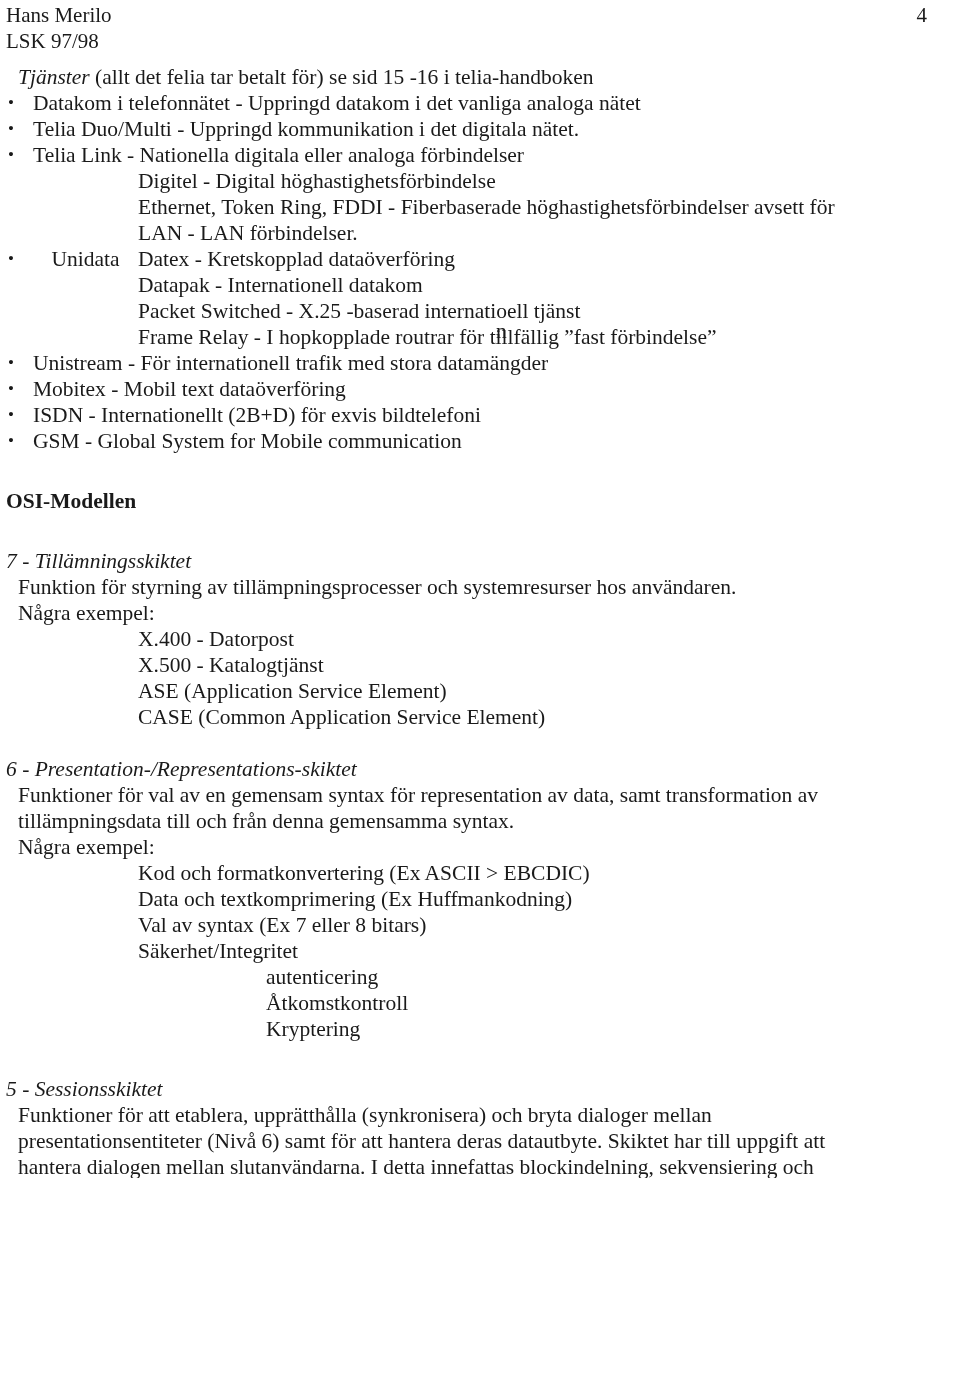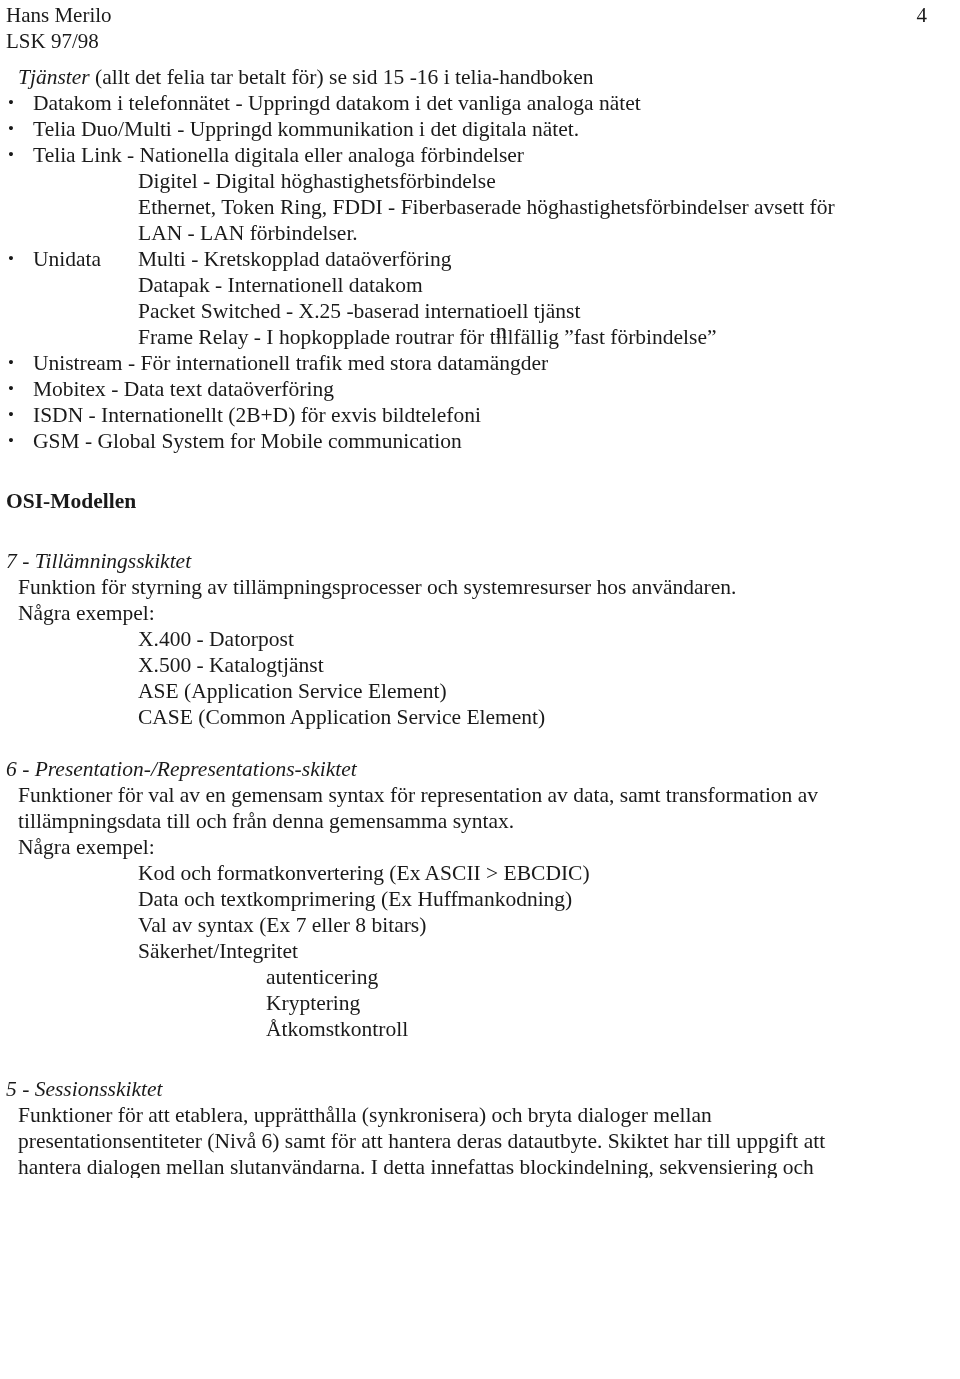--- a/index.html
+++ b/index.html
@@ -71,20 +71,21 @@
   }
 
   
   .ind1 { padding-left: 138px; white-space: nowrap; }
   .ind2 { padding-left: 266px; white-space: nowrap; }
 
   
   .bullet .lead {
     display: inline-block;
     width: 105px;
+    text-align: center;
   }
 
   .gap-sm { height: 8px; }
   .gap-md { height: 26px; }
 
   
   .overlap {
     position: relative;
     display: inline-block;
   }
@@ -132,33 +133,33 @@
     <div class="bullet">
       <span class="dot">•</span>
       <span>Telia Link - Nationella digitala eller analoga förbindelser</span>
     </div>
     <div class="ind1">Digitel - Digital höghastighetsförbindelse</div>
     <div class="ind1">Ethernet, Token Ring, FDDI - Fiberbaserade höghastighetsförbindelser avsett för</div>
     <div class="ind1">LAN - LAN förbindelser.</div>
 
     <div class="bullet">
       <span class="dot">•</span>
-      <span class="lead">Unidata</span><span>Multi - Kretskopplad dataöverföring</span>
+      <span class="lead">Unidata</span><span>Datex - Kretskopplad dataöverföring</span>
     </div>
     <div class="ind1">Datapak - Internationell datakom</div>
     <div class="ind1"><span>Packet Switched - X.25 -baserad internatio</span><span class="overlap"><span class="over">n</span></span><span>ell tjänst</span></div>
     <div class="ind1">Frame Relay - I hopkopplade routrar för tillfällig ”fast förbindelse”</div>
 
     <div class="bullet">
       <span class="dot">•</span>
       <span>Unistream - För internationell trafik med stora datamängder</span>
     </div>
     <div class="bullet">
       <span class="dot">•</span>
-      <span>Mobitex - Data text dataöverföring</span>
+      <span>Mobitex - Mobil text dataöverföring</span>
     </div>
     <div class="bullet">
       <span class="dot">•</span>
       <span>ISDN - Internationellt (2B+D) för exvis bildtelefoni</span>
     </div>
     <div class="bullet">
       <span class="dot">•</span>
       <span>GSM - Global System for Mobile communication</span>
     </div>
 
@@ -186,22 +187,22 @@
     <div class="para">
       <div>Funktioner för val av en gemensam syntax för representation av data, samt transformation av</div>
       <div>tillämpningsdata till och från denna gemensamma syntax.</div>
       <div>Några exempel:</div>
     </div>
     <div class="ind1">Kod och formatkonvertering (Ex ASCII &gt; EBCDIC)</div>
     <div class="ind1">Data och textkomprimering (Ex Huffmankodning)</div>
     <div class="ind1">Val av syntax (Ex 7 eller 8 bitars)</div>
     <div class="ind1">Säkerhet/Integritet</div>
     <div class="ind2">autenticering</div>
+    <div class="ind2">Åtkomstkontroll</div>
     <div class="ind2">Kryptering</div>
-    <div class="ind2">Åtkomstkontroll</div>
 
     <div class="gap-md"></div>
     <div class="gap-sm"></div>
 
     <div class="sect-head it">5 - Sessionsskiktet</div>
     <div class="para">
       <div>Funktioner för att etablera, upprätthålla (synkronisera) och bryta dialoger mellan</div>
       <div>presentationsentiteter (Nivå 6) samt för att hantera deras datautbyte. Skiktet har till uppgift att</div>
       <div>hantera dialogen mellan slutanvändarna. I detta innefattas blockindelning, sekvensiering och</div>
       <div>synkronisering.</div>

